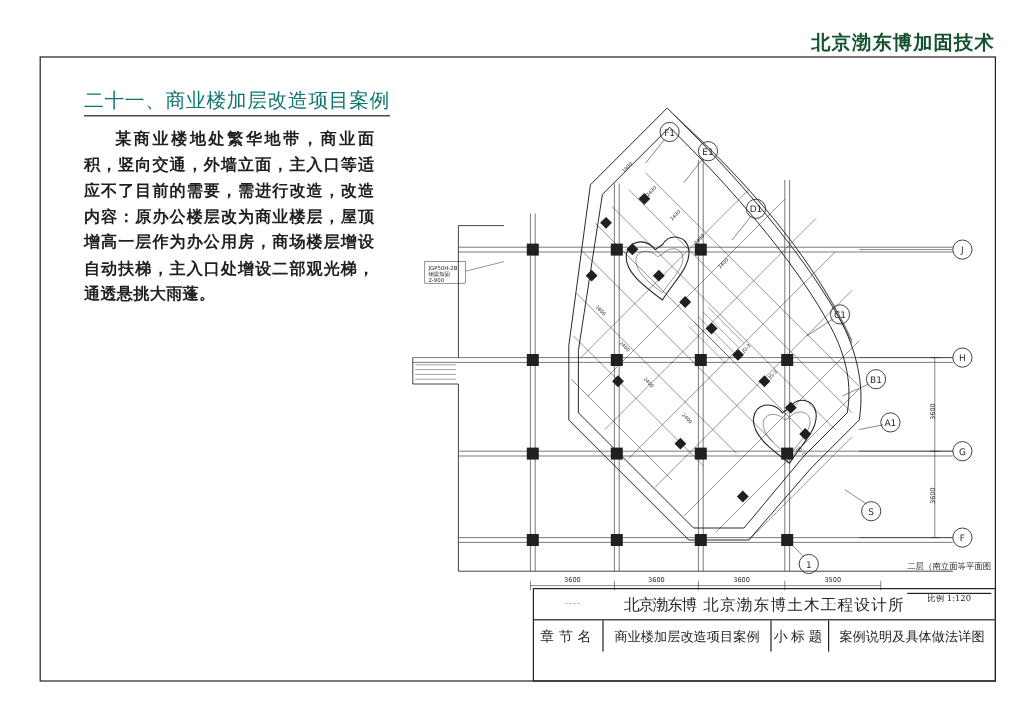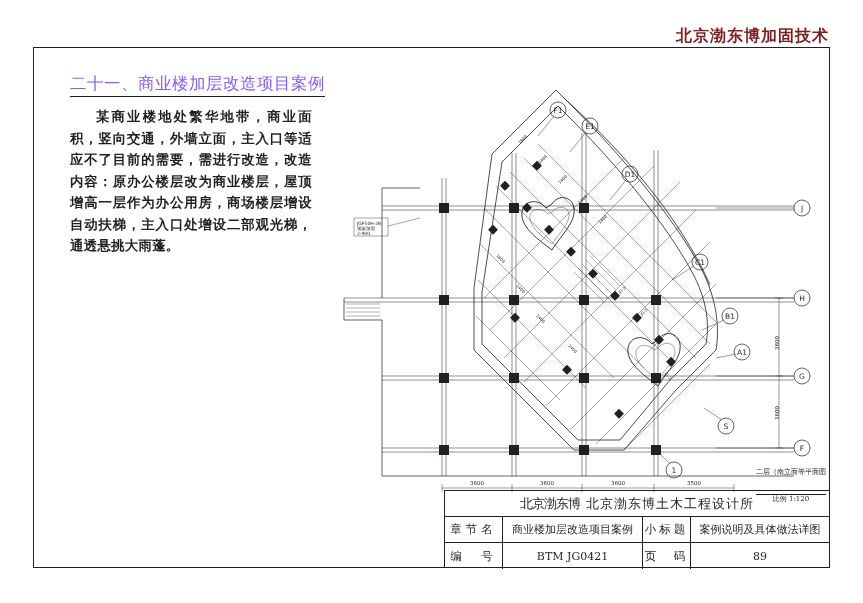--- a/index.html
+++ b/index.html
@@ -10,36 +10,36 @@
     font-family: "Liberation Serif", serif;
     color: #111;
     position: relative;
     overflow: hidden;
   }
   .page-header {
     position: absolute;
     top: 26px; right: 34px;
     font-size: 16px;
     letter-spacing: 1px;
-    color: #7f1d1d;
+    color: #14532d;
     font-family: "DejaVu Serif", serif;
     font-weight: 600;
   }
   .frame {
     position: absolute;
     left: 33px; top: 47px;
     width: 797px; height: 521px;
     border: 1.2px solid #231f20;
   }
   .section-title {
     position: absolute;
     left: 36px; top: 25px;
     font-size: 16.5px;
     font-family: "DejaVu Serif", serif;
-    color: #8b5cf6;
+    color: #0f766e;
     letter-spacing: 0.5px;
   }
   .section-title .underline {
     border-bottom: 1.3px solid #231f20;
     padding-bottom: 3px;
   }
   .body-text {
     position: absolute;
     left: 36px; top: 58px;
     width: 242px;
@@ -378,21 +378,15 @@
         <span class="tb-logo">北京渤东博</span>
         <span>北京渤东博土木工程设计所</span>
       </div>
     </div>
     <div class="tb-row">
       <div class="tb-cell c-label">章节名</div>
       <div class="tb-cell c-value">商业楼加层改造项目案例</div>
       <div class="tb-cell c-label2">小标题</div>
       <div class="tb-cell c-value2">案例说明及具体做法详图</div>
     </div>
-    <div class="tb-row">
-      <div class="tb-cell c-label">编　号</div>
-      <div class="tb-cell c-value">BTM JG0421</div>
-      <div class="tb-cell c-label2">页　码</div>
-      <div class="tb-cell c-value2">89</div>
-    </div>
   </div>
 
 </div>
 
 </body></html>

